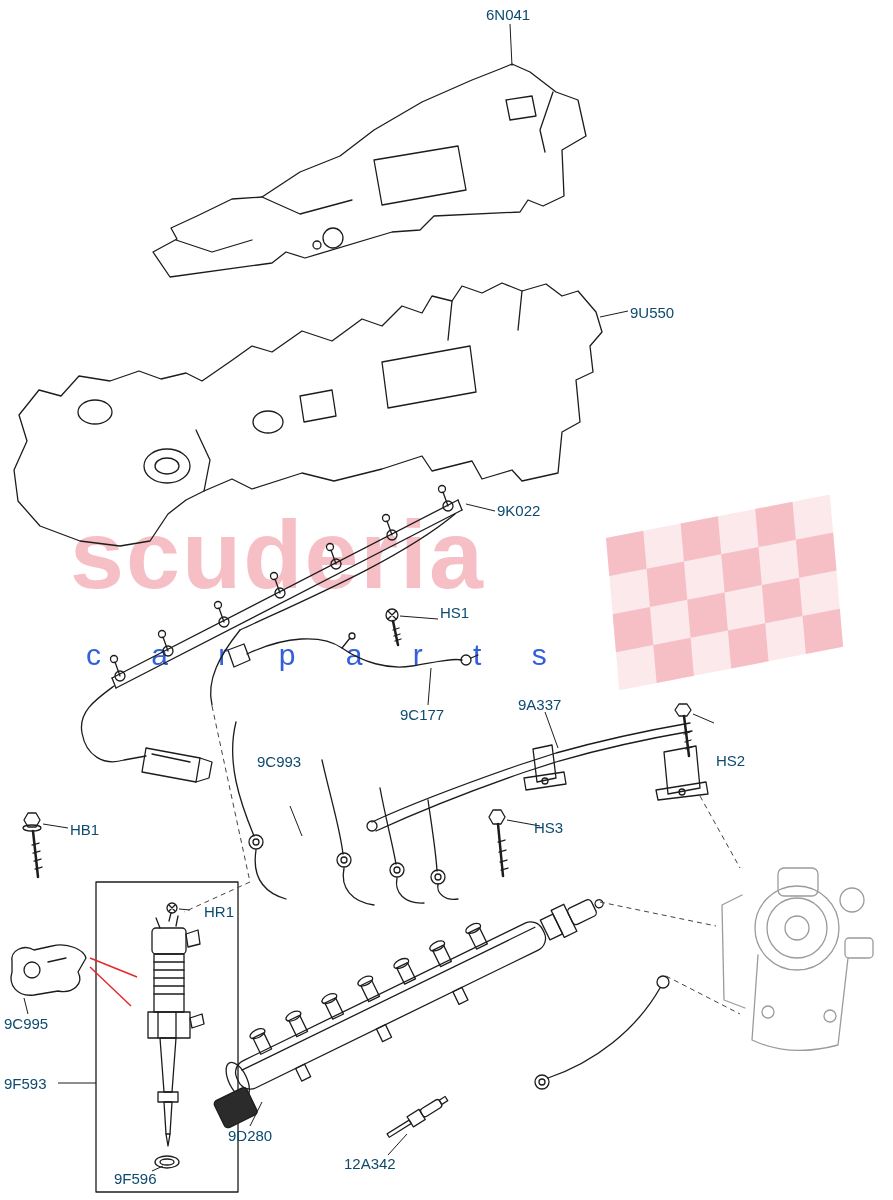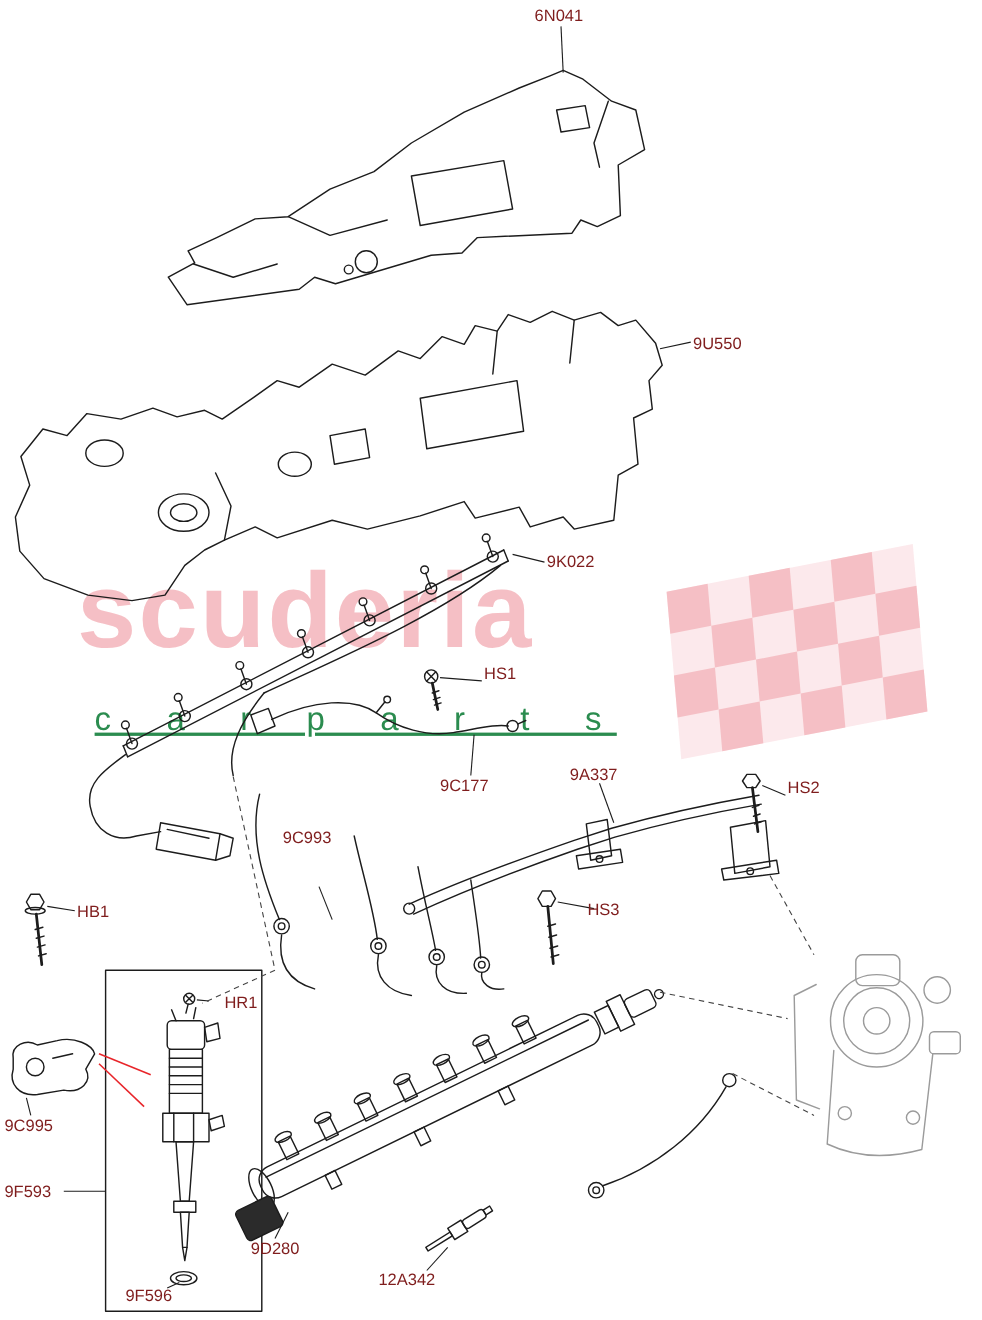--- a/index.html
+++ b/index.html
@@ -7,29 +7,29 @@
     position:relative;width:893px;height:1200px;background:#ffffff;overflow:hidden;
     font-family:"Liberation Sans", sans-serif;
   }
   
   .watermark{position:absolute;inset:0;z-index:1;opacity:.9;}
   .wm-brand{
     position:absolute;left:70px;top:506px;font-size:97px;font-weight:bold;
     letter-spacing:2px;line-height:1;color:#f5b9bf;white-space:nowrap;
   }
   .wm-sub{
-    position:absolute;left:86px;top:638px;font-size:30px;color:#15803d;
-    letter-spacing:14px;word-spacing:14px;white-space:nowrap;text-decoration:underline;
+    position:absolute;left:86px;top:638px;font-size:30px;color:#1d4ed8;
+    letter-spacing:14px;word-spacing:14px;white-space:nowrap;
   }
   .wm-flag{position:absolute;left:586px;top:486px;}
   
   .art{position:absolute;left:0;top:0;z-index:2;}
   
   .callout{
-    position:absolute;z-index:3;font-size:15px;color:#7f1d1d;white-space:nowrap;
+    position:absolute;z-index:3;font-size:15px;color:#0c4a6e;white-space:nowrap;
     cursor:pointer;
   }
 </style>
 </head>
 <body>
 
 <div class="stage">
 
   <div class="watermark">
     <div class="wm-brand">scuderia</div>
@@ -312,21 +312,21 @@
       <path d="M90,967 L131,1006"></path>
     </g>
   </svg>
 
   <div class="callout" style="left:486px;top:6px">6N041</div>
   <div class="callout" style="left:630px;top:304px">9U550</div>
   <div class="callout" style="left:497px;top:502px">9K022</div>
   <div class="callout" style="left:440px;top:604px">HS1</div>
   <div class="callout" style="left:400px;top:706px">9C177</div>
   <div class="callout" style="left:518px;top:696px">9A337</div>
-  <div class="callout" style="left:716px;top:708px">HS2</div>
+  <div class="callout" style="left:716px;top:752px">HS2</div>
   <div class="callout" style="left:257px;top:753px">9C993</div>
   <div class="callout" style="left:70px;top:821px">HB1</div>
   <div class="callout" style="left:534px;top:819px">HS3</div>
   <div class="callout" style="left:204px;top:903px">HR1</div>
   <div class="callout" style="left:4px;top:1015px">9C995</div>
   <div class="callout" style="left:4px;top:1075px">9F593</div>
   <div class="callout" style="left:228px;top:1127px">9D280</div>
   <div class="callout" style="left:114px;top:1170px">9F596</div>
   <div class="callout" style="left:344px;top:1155px">12A342</div>
 

